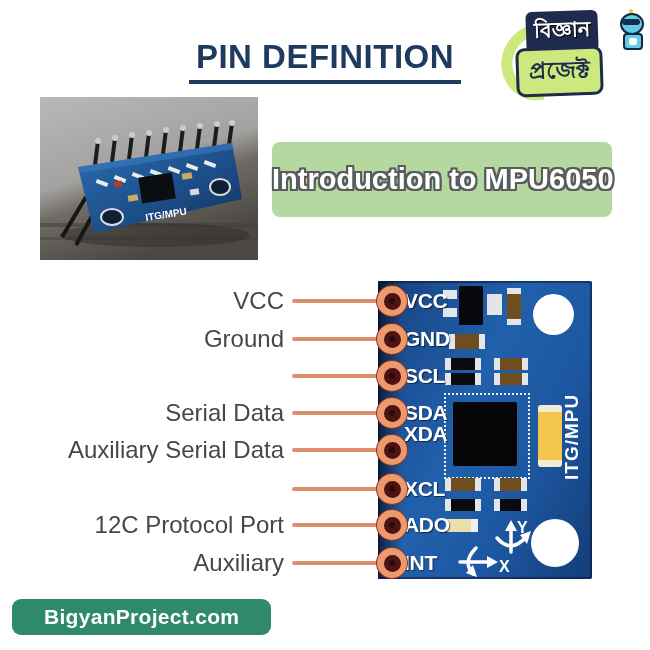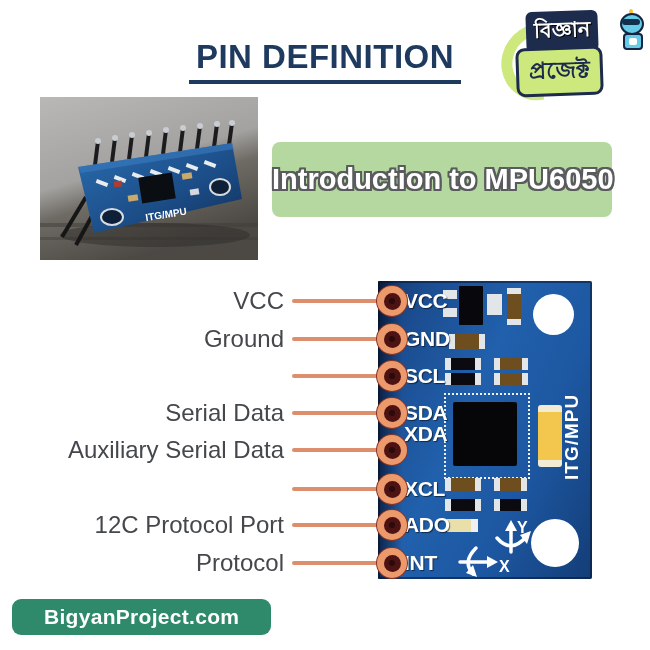--- a/index.html
+++ b/index.html
@@ -230,21 +230,21 @@
       <text x="64" y="17" font-size="16" font-weight="bold" fill="#ffffff" font-family="Liberation Sans, sans-serif">Y</text>
       <text x="46" y="56" font-size="16" font-weight="bold" fill="#ffffff" font-family="Liberation Sans, sans-serif">X</text>
     </svg>
   </div>
 
   <div class="pin-desc" style="top:284px">VCC</div>
   <div class="pin-desc" style="top:322px">Ground</div>
   <div class="pin-desc" style="top:433px">Auxiliary Serial Data</div>
   <div class="pin-desc" style="top:396px">Serial Data</div>
   <div class="pin-desc" style="top:508px">12C Protocol Port</div>
-  <div class="pin-desc" style="top:546px">Protocol</div>
+  <div class="pin-desc" style="top:546px">Auxiliary</div>
 
   <div class="pin-line" style="top:299px"></div>
   <div class="pin-line" style="top:337px"></div>
   <div class="pin-line" style="top:374px"></div>
   <div class="pin-line" style="top:411px"></div>
   <div class="pin-line" style="top:448px"></div>
   <div class="pin-line" style="top:487px"></div>
   <div class="pin-line" style="top:523px"></div>
   <div class="pin-line" style="top:561px"></div>
 

